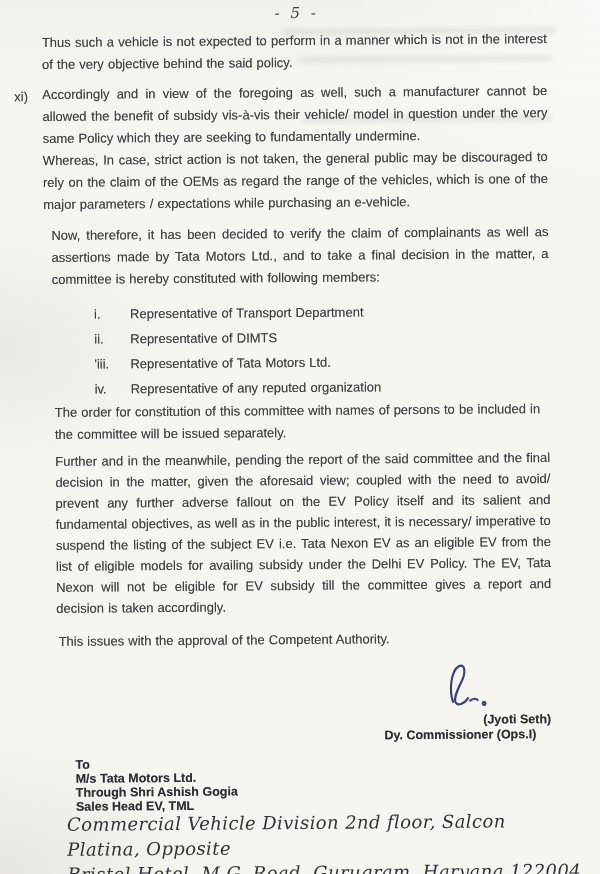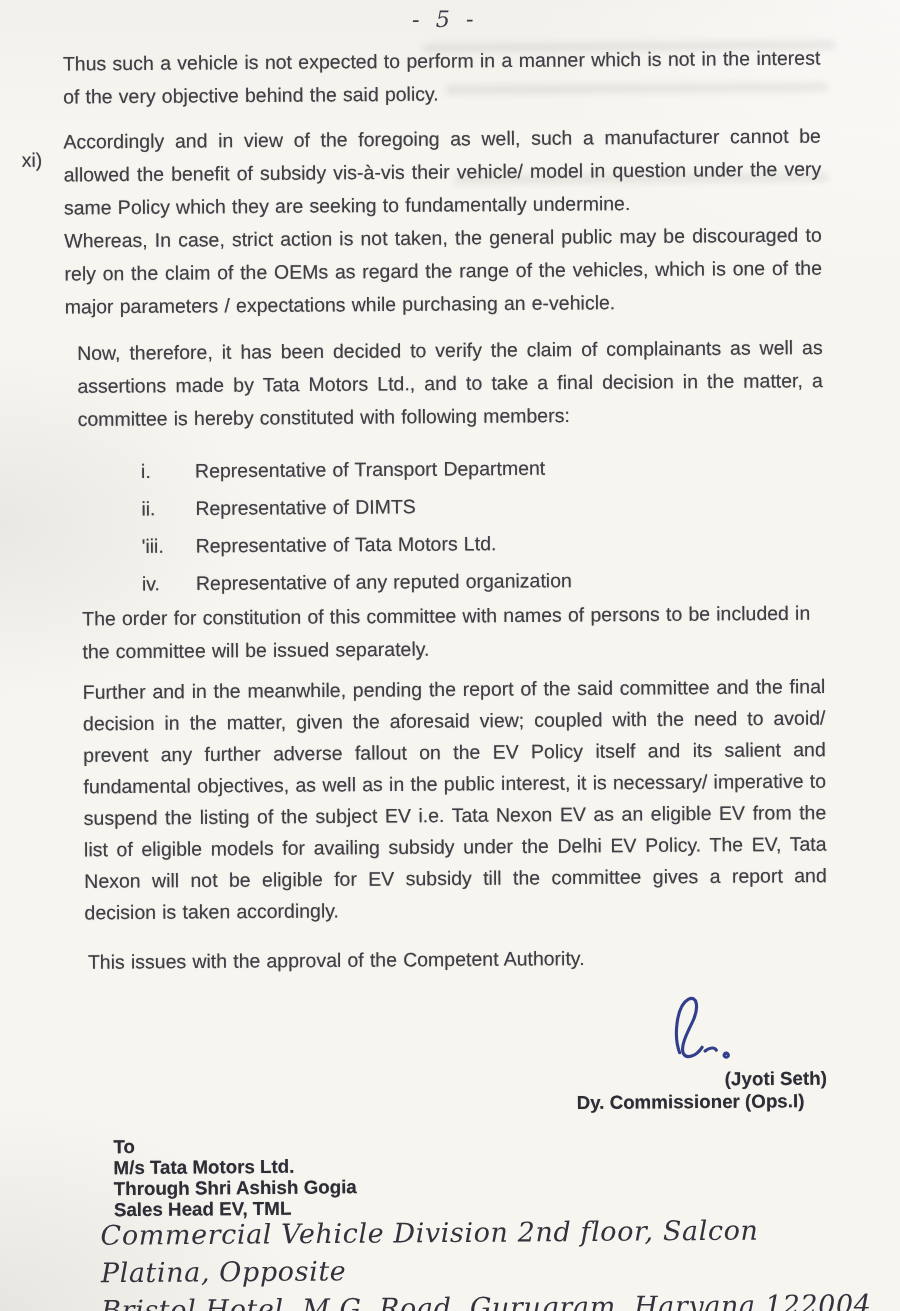--- a/index.html
+++ b/index.html
@@ -57,21 +57,21 @@
     color: #403f45;
     text-shadow: 0 0 0.6px rgba(64,63,69,0.55);
     word-spacing: 0.5px;
   }
   .para { margin: 0; }
   .justify { text-align: justify; }
 
   .xi-item { position: relative; margin-top: 8px; }
   .xi-marker {
     position: absolute;
-    left: -28px; top: 12px;
+    left: -28px; top: 2px;
   }
 
   .committee { margin-top: 9px; margin-left: 8px; }
 
   .members { margin-top: 11px; margin-left: 50px; line-height: 25px; }
   .member-row { display: flex; }
   .m-marker { width: 36px; flex: 0 0 36px; }
 
   .order   { margin-top: 0px;  margin-left: 10px; }
   .further { margin-top: 5px;  margin-left: 10px; line-height: 21px; }

